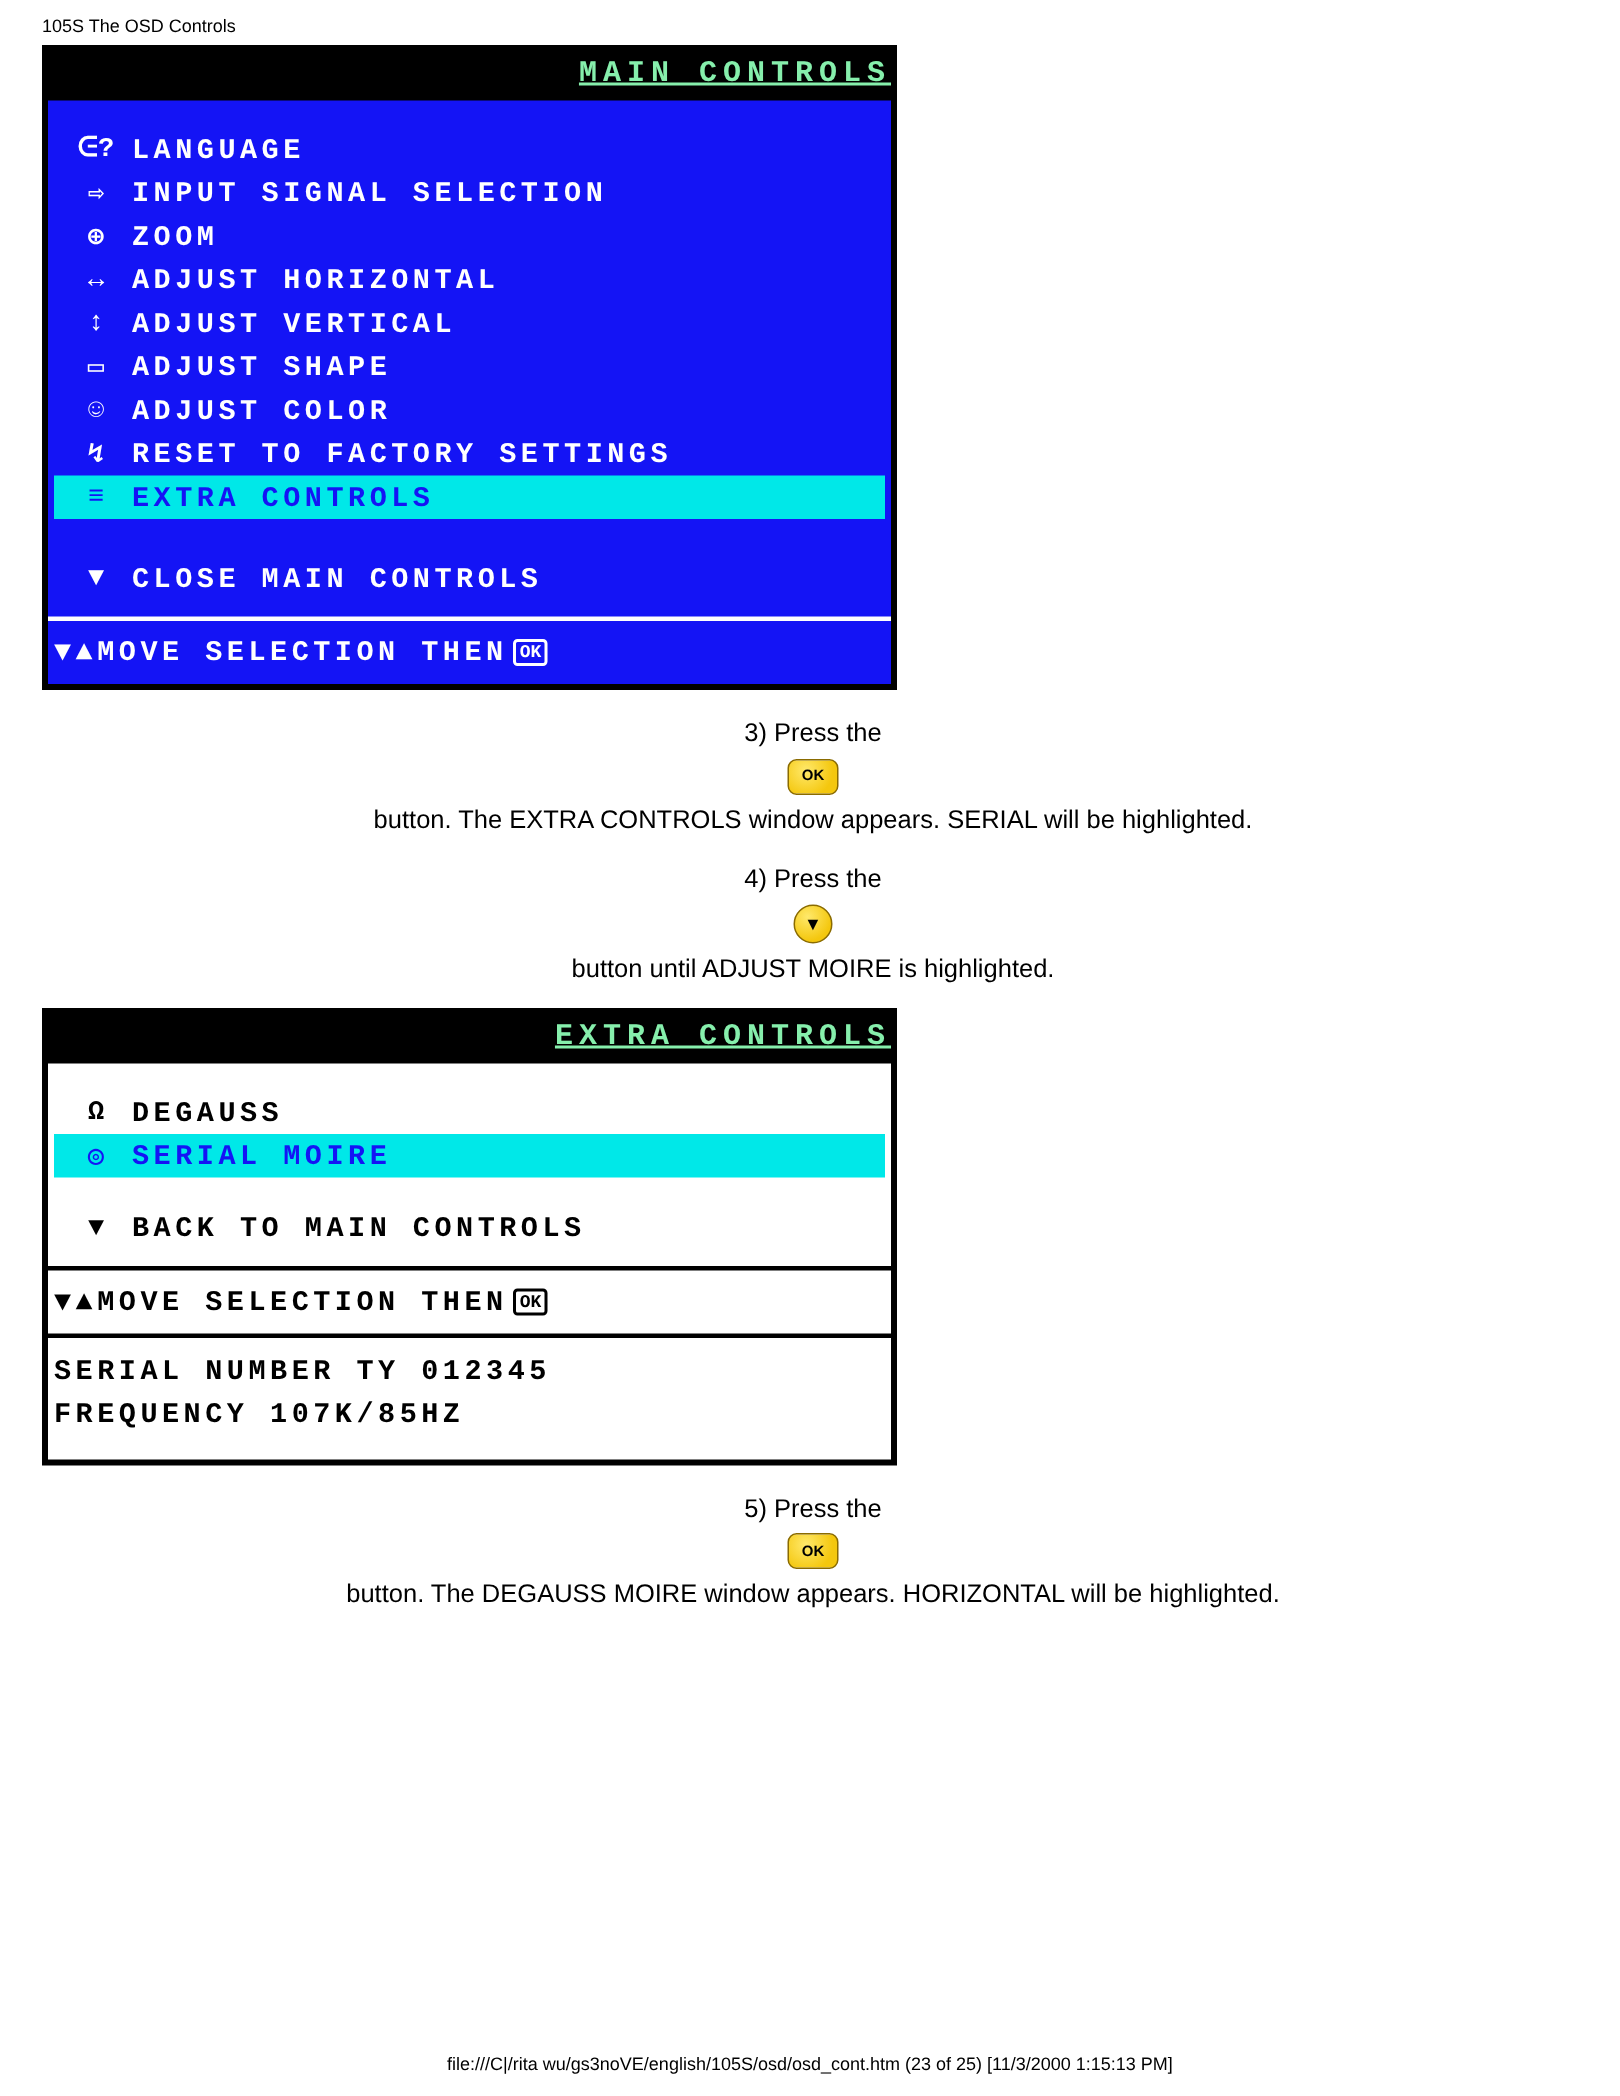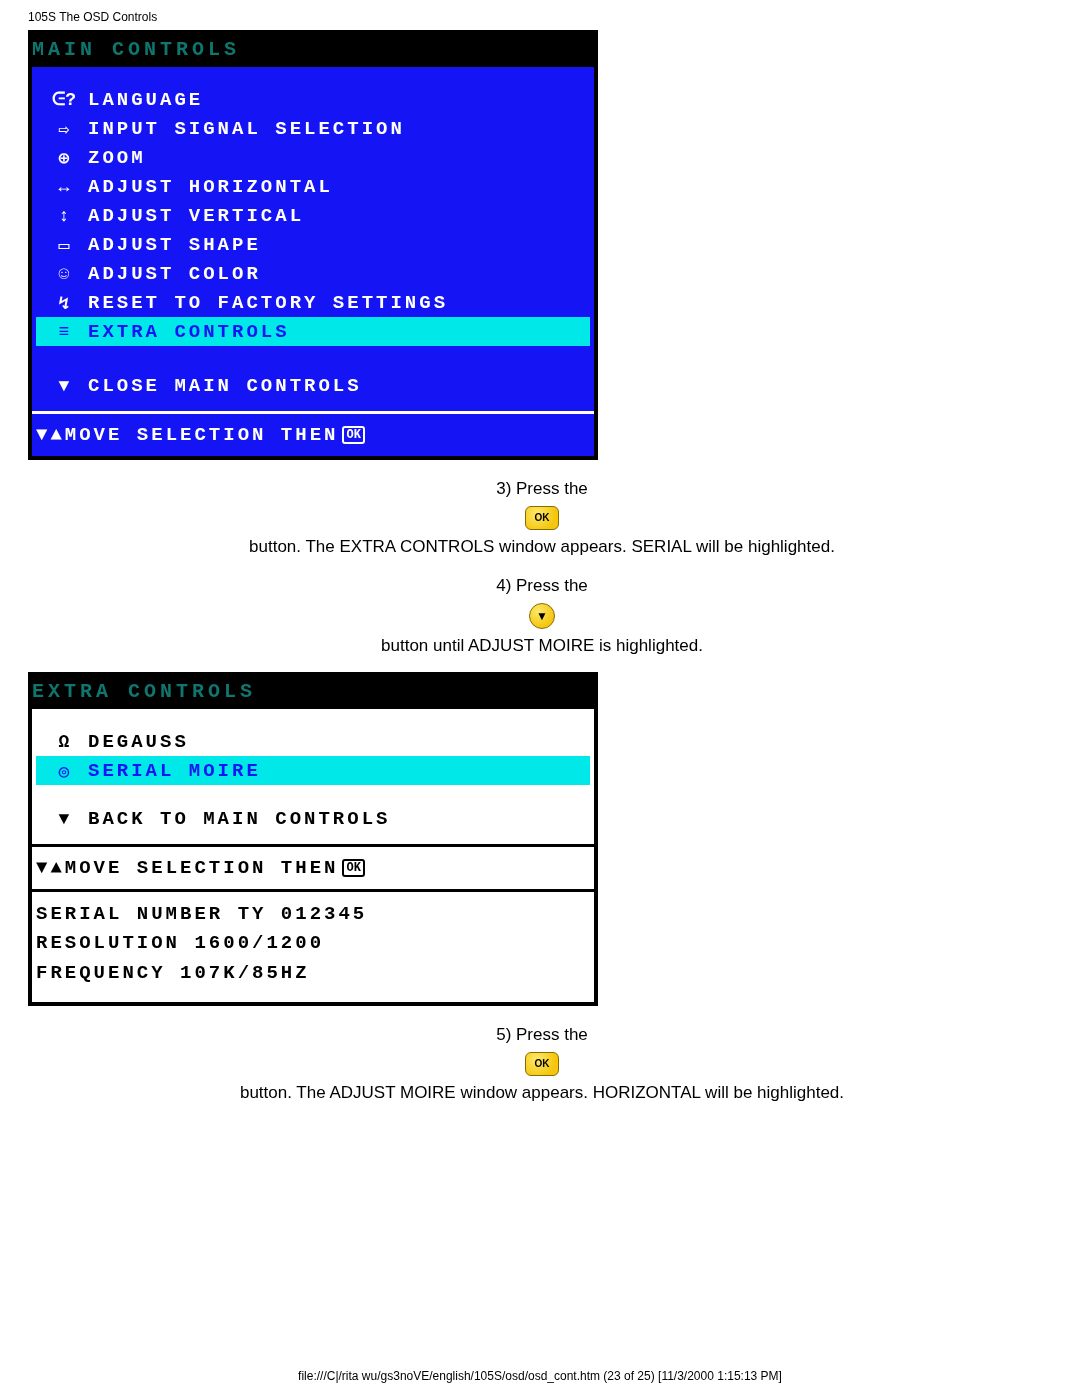--- a/index.html
+++ b/index.html
@@ -27,25 +27,26 @@
     background: #1414f5;
     color: #fff;
     font-family: "Courier New", monospace;
     font-weight: bold;
     letter-spacing: 3px;
     box-sizing: border-box;
     margin-bottom: 16px;
   }
   .osd-title {
     background: #000;
-    color: #0f766e;
-    text-align: left;
+    color: #86efac;
+    text-align: right;
     padding: 4px 0 6px 0;
     font-size: 20px;
     letter-spacing: 4px;
+    text-decoration: underline;
   }
   .menu-body {
     padding: 18px 4px 0 4px;
   }
   .menu-row {
     display: flex;
     align-items: center;
     padding: 1px 4px 1px 4px;
     font-size: 19px;
     letter-spacing: 3px;
@@ -248,25 +249,24 @@
         <span>BACK TO MAIN CONTROLS</span>
       </div>
     </div>
     <div class="hint-row" style="border-top:3px solid #000;border-bottom:3px solid #000;">
       <span class="ic">▼▲</span>
       <span>MOVE SELECTION THEN</span>
       <span class="ok-box">OK</span>
     </div>
     <div class="serial-block">
       <div>SERIAL NUMBER TY 012345</div>
-      <div>RESOLUTION 1600/1200</div>
       <div>FREQUENCY 107K/85HZ</div>
     </div>
   </div>
 
   <div class="instr">
     <span>5) Press the</span>
     <span class="btn-ok">OK</span>
-    <span>button. The ADJUST MOIRE window appears. HORIZONTAL will be highlighted.</span>
+    <span>button. The DEGAUSS MOIRE window appears. HORIZONTAL will be highlighted.</span>
   </div>
 
   <div class="footer">file:///C|/rita wu/gs3noVE/english/105S/osd/osd_cont.htm (23 of 25) [11/3/2000 1:15:13 PM]</div>
 </div>
 
 </body></html>

